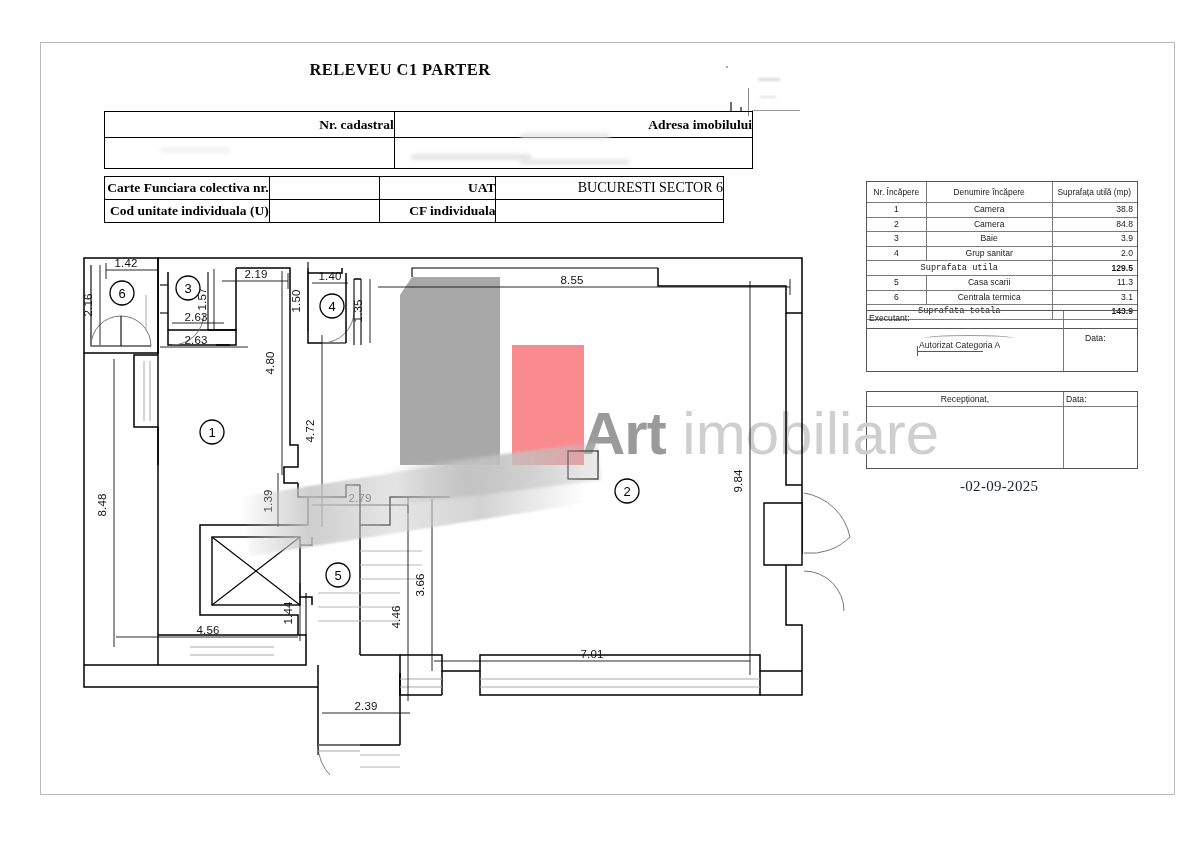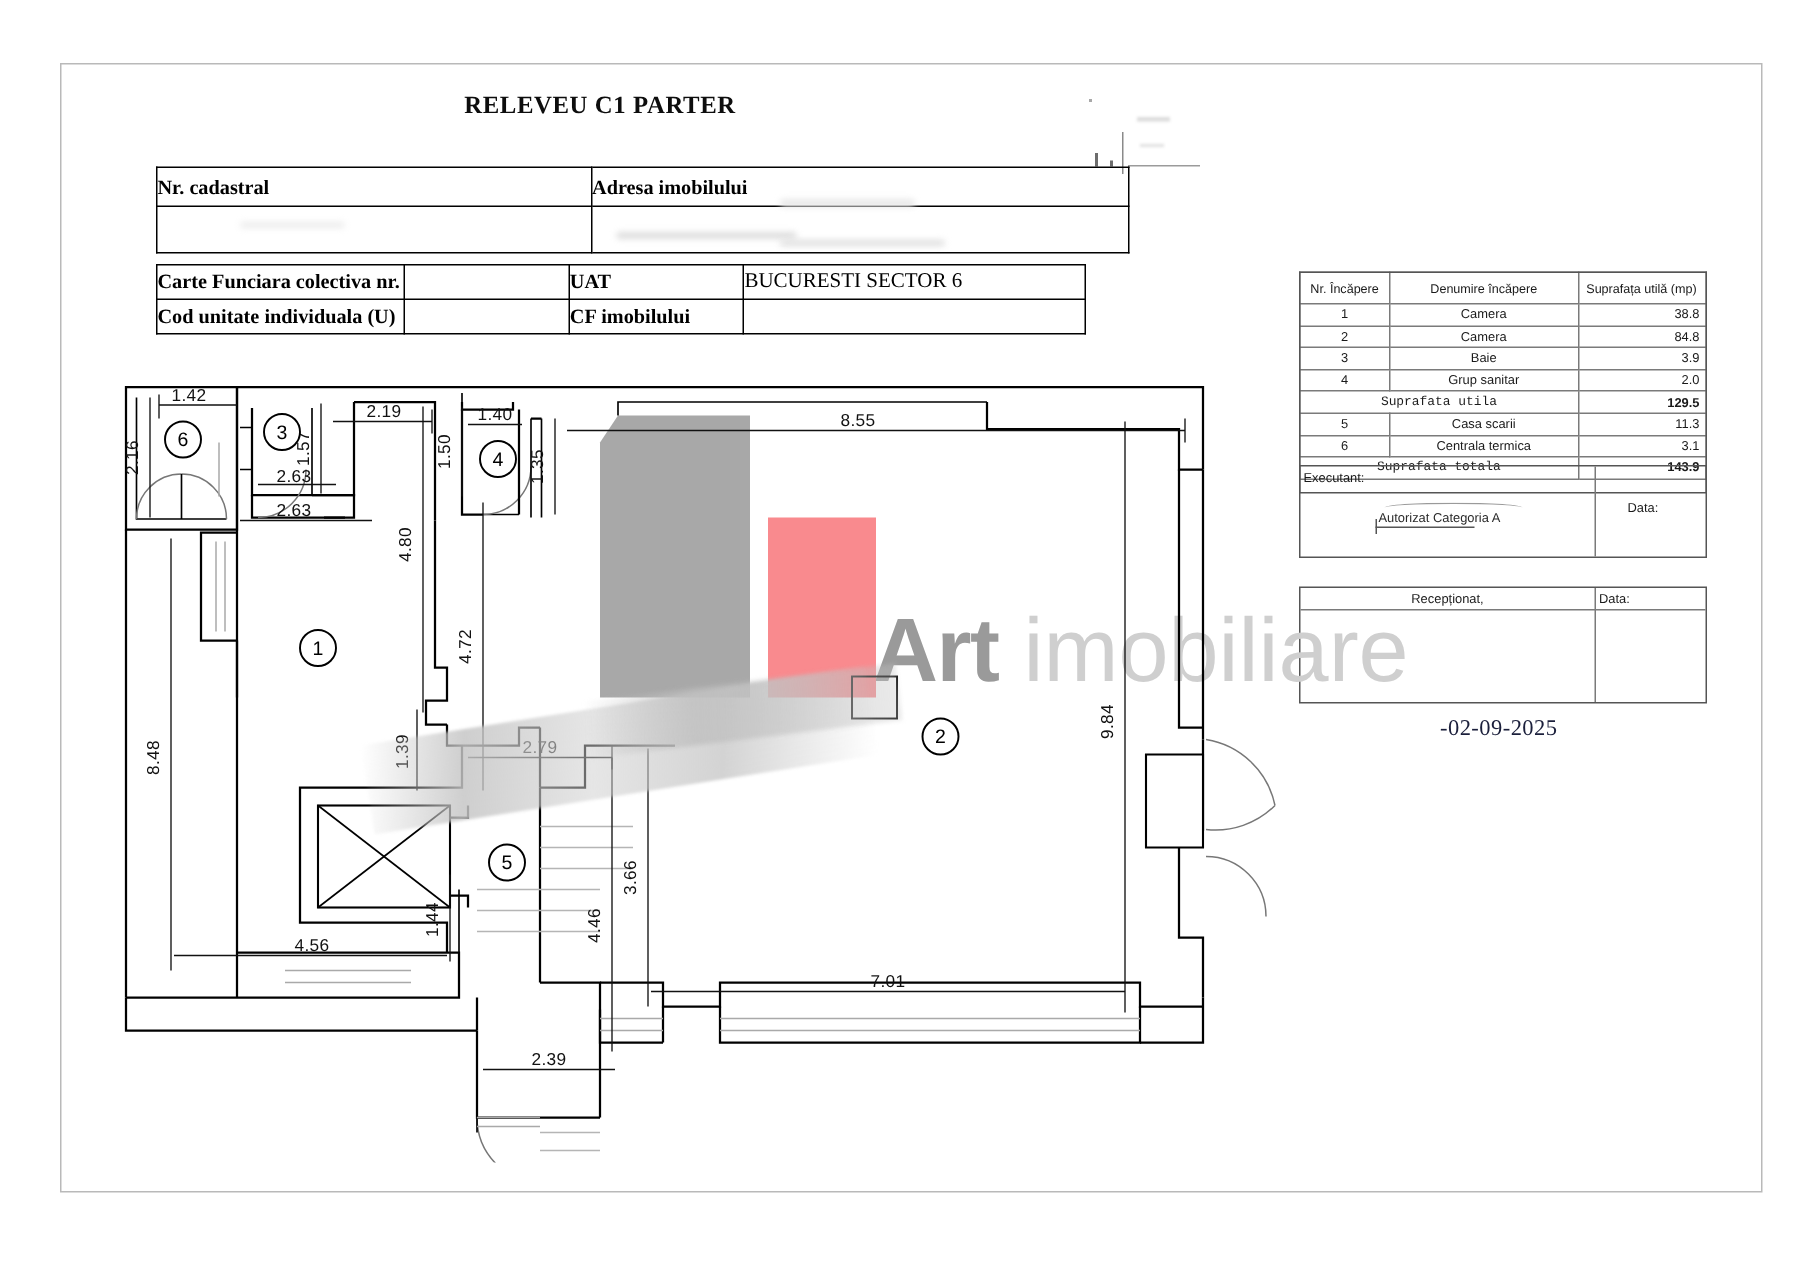--- a/index.html
+++ b/index.html
@@ -57,21 +57,21 @@
   
   .hdr-tbl {
     position: absolute;
     border-collapse: collapse;
     font-family: "Liberation Serif", serif;
     color: #000;
   }
   .hdr-tbl td {
     border: 1.4px solid #000;
     padding: 0;
-    text-align: left;
+    text-align: right;
     vertical-align: middle;
   }
   #hdr-top { left: 104px; top: 111px; width: 649px; }
   #hdr-top td.h { height: 25px; font-size: 13.5px; font-weight: bold; }
   #hdr-top td.b { height: 30px; }
   #hdr-bot { left: 104px; top: 176px; width: 620px; }
   #hdr-bot td { height: 22px; font-size: 13.5px; font-weight: bold; }
   #hdr-bot td.plain { font-weight: normal; font-size: 14px; }
   
   .smudge {
@@ -280,21 +280,21 @@
     <tbody>
         <tr>
       <td style="width:172px;">Carte Funciara colectiva nr.</td>
       <td style="width:118px;"></td>
       <td style="width:120px;">UAT</td>
       <td class="plain" style="width:239px;">BUCURESTI SECTOR 6</td>
     </tr>
     <tr>
       <td>Cod unitate individuala (U)</td>
       <td></td>
-      <td>CF imobilului</td>
+      <td>CF individuala</td>
       <td></td>
     </tr>
   </tbody>
     </table>
 
   <table class="sched">
     <tbody>
         <tr class="head">
       <td class="numcol">Nr. Încăpere</td>
       <td class="namecol">Denumire încăpere</td>

